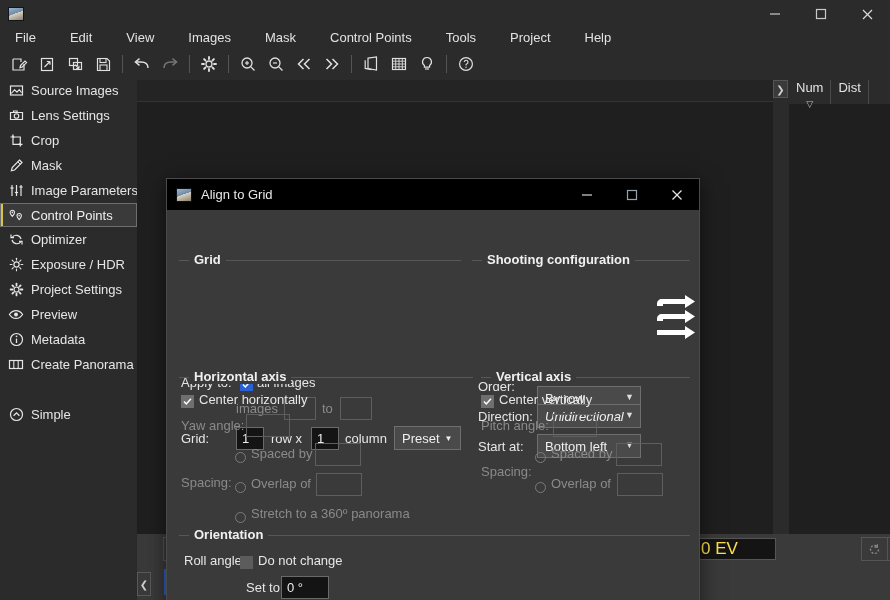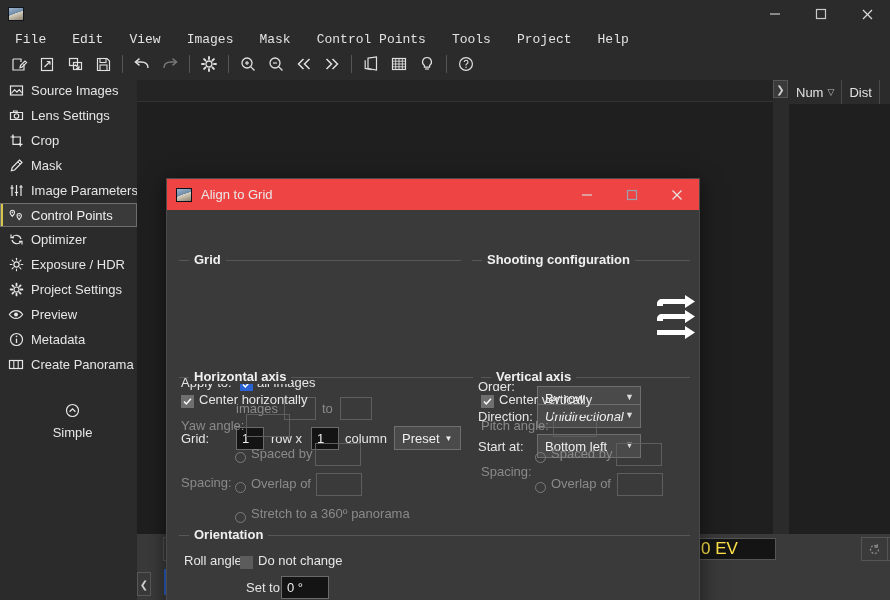--- a/index.html
+++ b/index.html
@@ -25,23 +25,22 @@
   #titlebar .ttl{ color:#9b9b9b; font-size:13px; }
   #wincontrols{ position:absolute; right:0; top:0; height:28px; display:flex; }
   #wincontrols div{
     width:46px;height:28px;display:flex;align-items:center;justify-content:center;
     color:#c9c9c9; font-size:13px;
   }
   #wincontrols div svg{ display:block; }
 
   
   #menubar{
-    height:22px; display:flex; align-items:center; padding-left:6px; gap:8px;
+    height:22px; display:flex; align-items:flex-start; padding-left:6px; gap:16px;
     background:#2b2b2b;
-    font-family:Liberation Mono, monospace;
   }
   #menubar .mi{ padding:2px 9px; color:#e2e2e2; font-size:13px; }
 
   
   #toolbar{
     height:28px; display:flex; align-items:center; padding-left:5px; gap:0;
     background:#2b2b2b;
   }
   .tb{ width:28px;height:26px;display:flex;align-items:center;justify-content:center; }
   .tb svg{ display:block; }
@@ -84,21 +83,21 @@
     position:absolute; left:636px; top:2px; width:16px; bottom:0; background:#2b2b2b;
   }
   #rightpane{
     position:absolute; left:652px; top:2px; right:0; bottom:0; background:#1f1f1f;
   }
   #rp-header{
     position:absolute;left:0;top:0;right:0;height:24px;background:#2b2b2b;
     display:flex; align-items:center; font-size:13px; color:#e2e2e2;
   }
   .colh{ height:24px; display:flex; align-items:center; padding:0 7px; gap:4px;
-         border-right:1px solid #4a4a4a; }
+         border-right:1px solid #4a4a4a;flex-direction:column; }
   .sortcaret{ font-size:9px; color:#c0c0c0; }
   #rp-collapse{
     position:absolute; left:-16px; top:0; width:15px; height:18px;
     background:#3a3a3a; border:1px solid #555; color:#cfcfcf; font-size:10px;
     display:flex;align-items:center;justify-content:center;
   }
 
   
   #bottombar{
     position:absolute; left:0; right:0; bottom:36px; height:30px; background:#3a3a3a;
@@ -141,21 +140,21 @@
     display:flex;align-items:center;justify-content:center;
   }
 
   
   #dialog{
     position:absolute; left:166px; top:100px; width:534px; height:445px;
     background:#3a3a3a; border:1px solid #4a4a4a;
     box-shadow:0 4px 20px rgba(0,0,0,.55);
   }
   #dlg-title{
-    height:31px; background:#ef4444; display:flex; align-items:center;
+    height:31px; background:#000000; display:flex; align-items:center;
     padding-left:9px; position:relative;
   }
   #dlg-title .dicon{
     width:16px;height:14px;margin-right:9px;flex:none;
     background:linear-gradient(160deg,#9fb7cf 0%,#6e8aa6 45%,#d9d2c2 46%,#8a7f6d 100%);
     border:1px solid #0e1218;
   }
   #dlg-title .dttl{ color:#e9e9e9; font-size:13px; }
   #dlg-wc{ position:absolute; right:0; top:0; height:31px; display:flex; }
   #dlg-wc div{ width:45px;height:31px;display:flex;align-items:center;justify-content:center;color:#d6d6d6; }
@@ -495,21 +494,21 @@
       <span class="ni">
         <svg width="16" height="15" viewBox="0 0 16 15">
             <rect x="1.5" y="3.5" width="13" height="8" fill="none" stroke="#e6e6e6" stroke-width="1.2"></rect>
             <line x1="5.8" y1="3.5" x2="5.8" y2="11.5" stroke="#e6e6e6" stroke-width="1.1"></line>
             <line x1="10.2" y1="3.5" x2="10.2" y2="11.5" stroke="#e6e6e6" stroke-width="1.1"></line>
           </svg>
       </span>
       <span>Create Panorama</span>
     </div>
 
-    <div class="nav" style="margin-top:25px;flex-direction:column;">
+    <div class="nav" style="margin-top:25px;">
       <span class="ni">
         <svg width="15" height="15" viewBox="0 0 15 15">
             <circle cx="7.5" cy="7.5" r="6" fill="none" stroke="#e6e6e6" stroke-width="1.2"></circle>
             <path d="M4.6 8.8 7.5 5.9l2.9 2.9" fill="none" stroke="#e6e6e6" stroke-width="1.3"></path>
           </svg>
       </span>
       <span>Simple</span>
     </div>
   </div>
 

